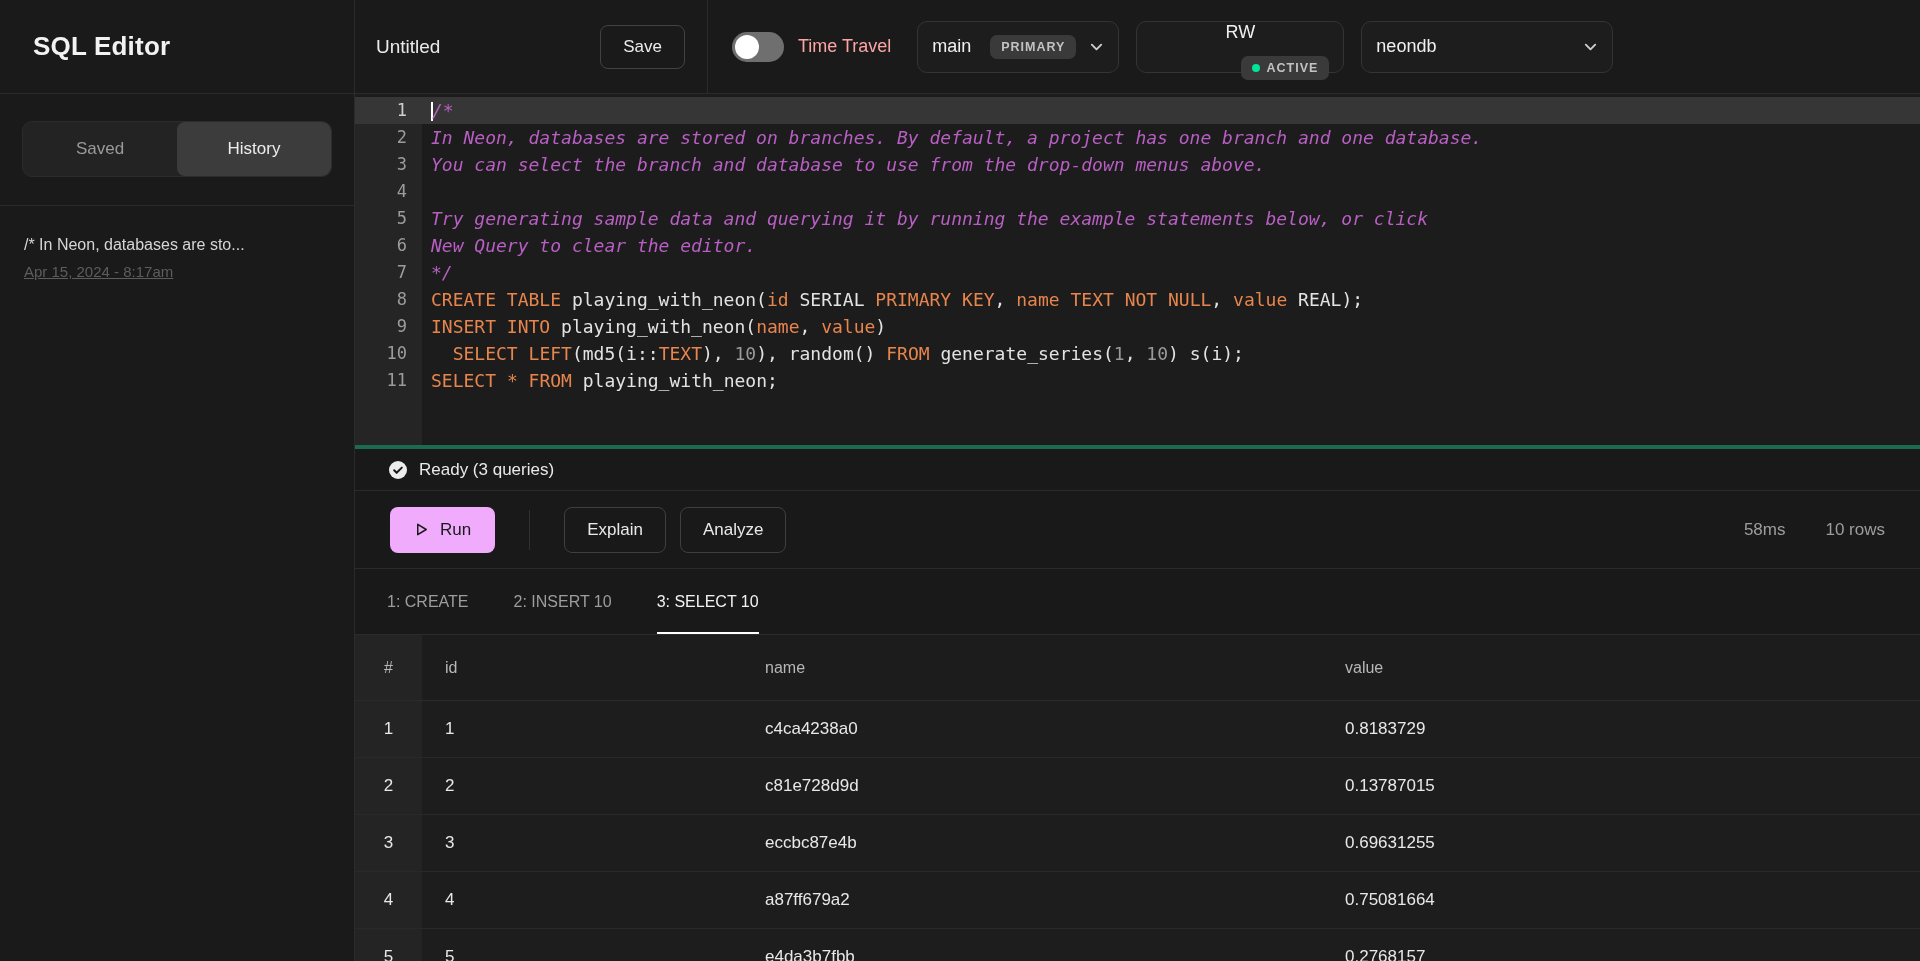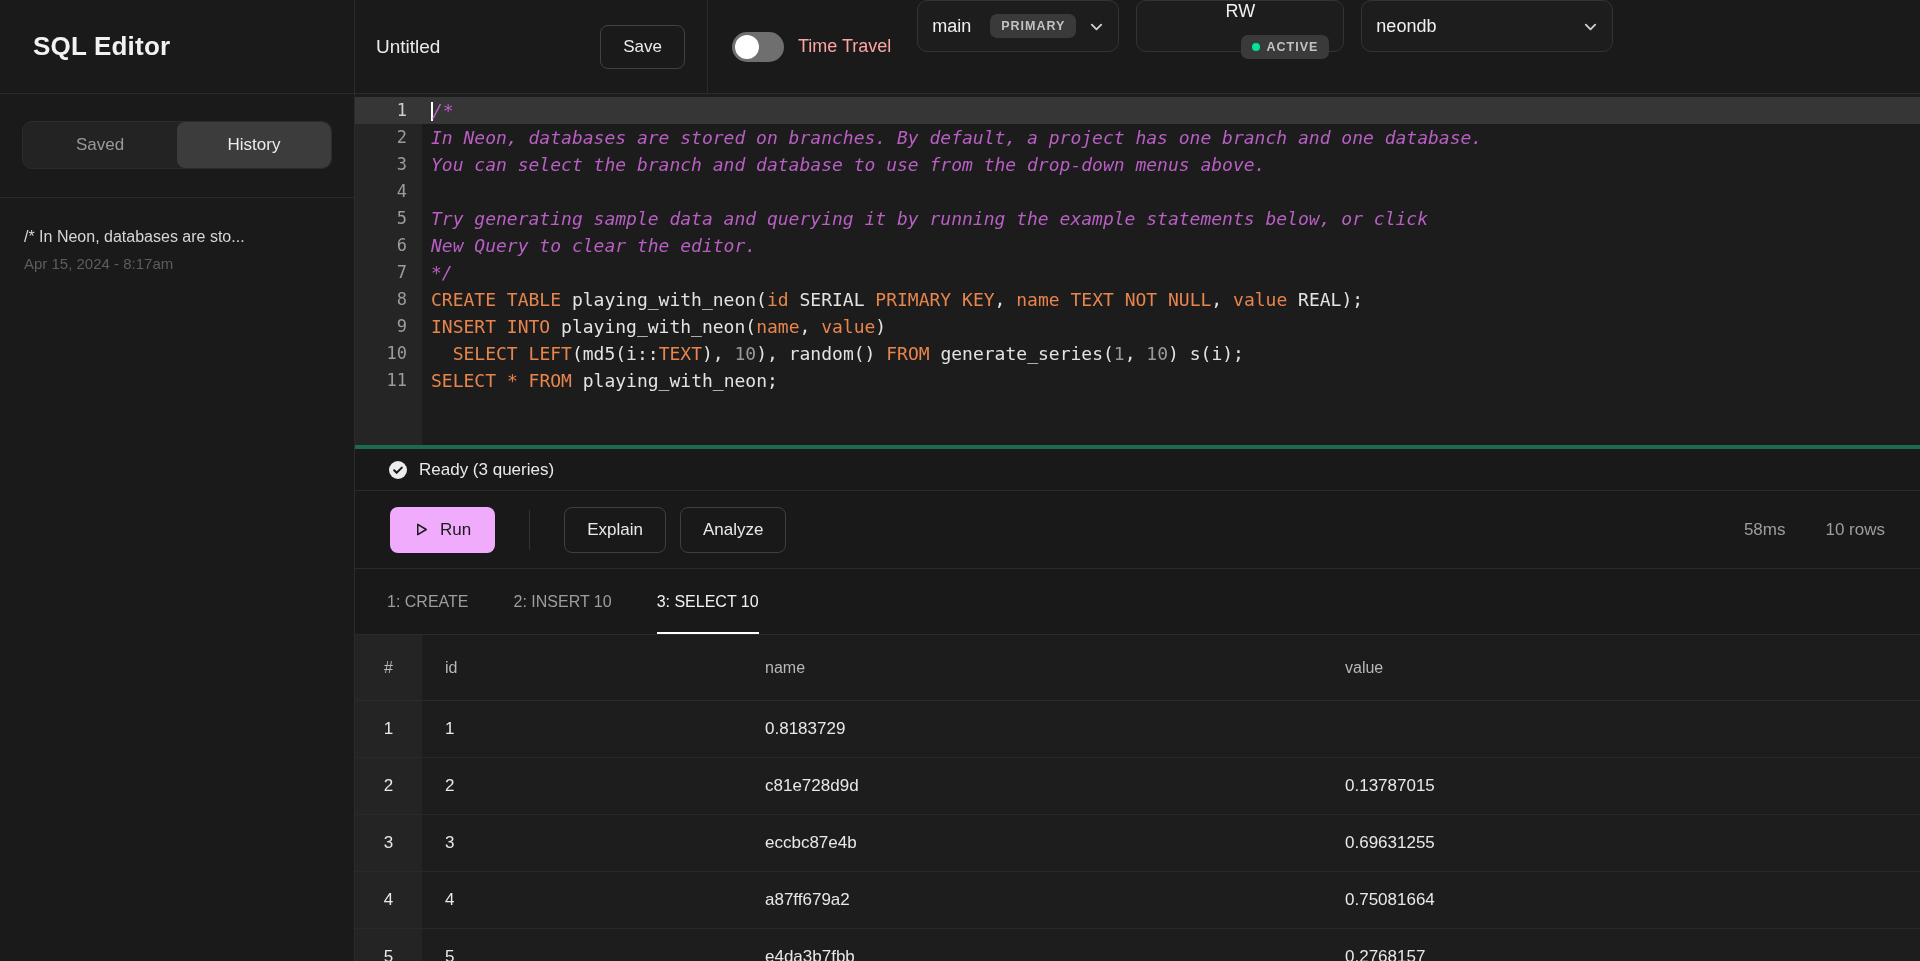--- a/index.html
+++ b/index.html
@@ -8,47 +8,47 @@
   .app { display:flex; width:1920px; height:961px; }
 
   
   .sidebar { width:355px; min-width:355px; background:#1a1a1a; border-right:1px solid #2b2b2b;
              display:flex; flex-direction:column; }
   .sidebar-header { height:94px; display:flex; align-items:center; padding:0 33px;
                     border-bottom:1px solid #2b2b2b; }
   .sidebar-title { font-size:26px; font-weight:700; color:#f2f2f2; letter-spacing:.2px; }
   .sidebar-tabs-wrap { padding:27px 22px 28px 22px; border-bottom:1px solid #2b2b2b; }
   .segmented { display:flex; background:#232323; border:1px solid #2c2c2c; border-radius:10px;
-               height:48px; overflow:hidden; }
+               height:56px; overflow:hidden; }
   .segment { flex:1; display:flex; align-items:center; justify-content:center;
              font-size:17px; color:#9a9a9a; cursor:pointer; border-radius:8px; }
   .segment.active { background:#3c3c3c; color:#ececec; }
   .history-item { padding:30px 24px; }
   .history-item-title { font-size:16px; color:#d6d6d6; white-space:nowrap; overflow:hidden; }
-  .history-item-time { font-size:15px; color:#5d5d5d; margin-top:9px; }
+  .history-item-time { font-size:15px; color:#5d5d5d; margin-top:9px;text-decoration:underline; }
 
   
   .main { flex:1; display:flex; flex-direction:column; min-width:0; }
 
   
   .topbar { height:94px; min-height:94px; background:#1a1a1a; border-bottom:1px solid #2b2b2b;
             display:flex; align-items:stretch; }
   .topbar-left { width:352px; display:flex; align-items:center; }
   .query-title { margin-left:21px; font-size:19px; color:#eaeaea; }
   .save-btn { margin-left:auto; margin-right:22px; padding:11px 22px; font-size:17px;
               color:#ececec; background:transparent; border:1px solid #424242; border-radius:8px;
               cursor:pointer; }
   .topbar-vdiv { width:1px; background:#2b2b2b; }
   .toggle-group { display:flex; align-items:center; padding-left:24px; }
   .toggle { width:52px; height:30px; border-radius:15px; background:#6f6f6f; position:relative;
             cursor:pointer; }
   .toggle-knob { position:absolute; top:3px; left:3px; width:24px; height:24px; border-radius:50%;
                  background:#ffffff; }
   .toggle-label { margin-left:14px; font-size:18px; color:#fca5a5; }
-  .selects { display:flex; gap:17px; margin-left:26px; }
+  .selects { display:flex; align-items:center; gap:17px; margin-left:26px; }
   .select { height:52px; display:flex; align-items:center; padding:0 14px; gap:13px;
             background:#1d1d1d; border:1px solid #343434; border-radius:10px; cursor:pointer; }
   .select-value { font-size:18px; color:#f0f0f0; }
   .badge { background:#3a3a3a; color:#c3c3c3; font-size:12.5px; font-weight:700;
            letter-spacing:1px; padding:5px 11px; border-radius:7px; display:flex;
            align-items:center; gap:7px; }
   .dot { width:8px; height:8px; border-radius:50%; background:#00e599; }
   .ml-auto { margin-left:auto; }
   .w-branch { width:202px; } .w-compute { width:208px;flex-direction:column; } .w-db { width:252px;gap:40px; }
 
@@ -257,20 +257,21 @@
       <div class="trow thead">
         <div class="c0">#</div>
         <div class="c1">id</div>
         <div class="c2">name</div>
         <div class="c3">value</div>
       </div>
       <div id="results-body">
           <div class="trow">
             <div class="c0">1</div>
             <div class="c1">1</div>
+            <div class="c2">c4ca4238a0</div>
             <div class="c3">0.8183729</div>
           </div>
           <div class="trow">
             <div class="c0">2</div>
             <div class="c1">2</div>
             <div class="c2">c81e728d9d</div>
             <div class="c3">0.13787015</div>
           </div>
           <div class="trow">
             <div class="c0">3</div>

